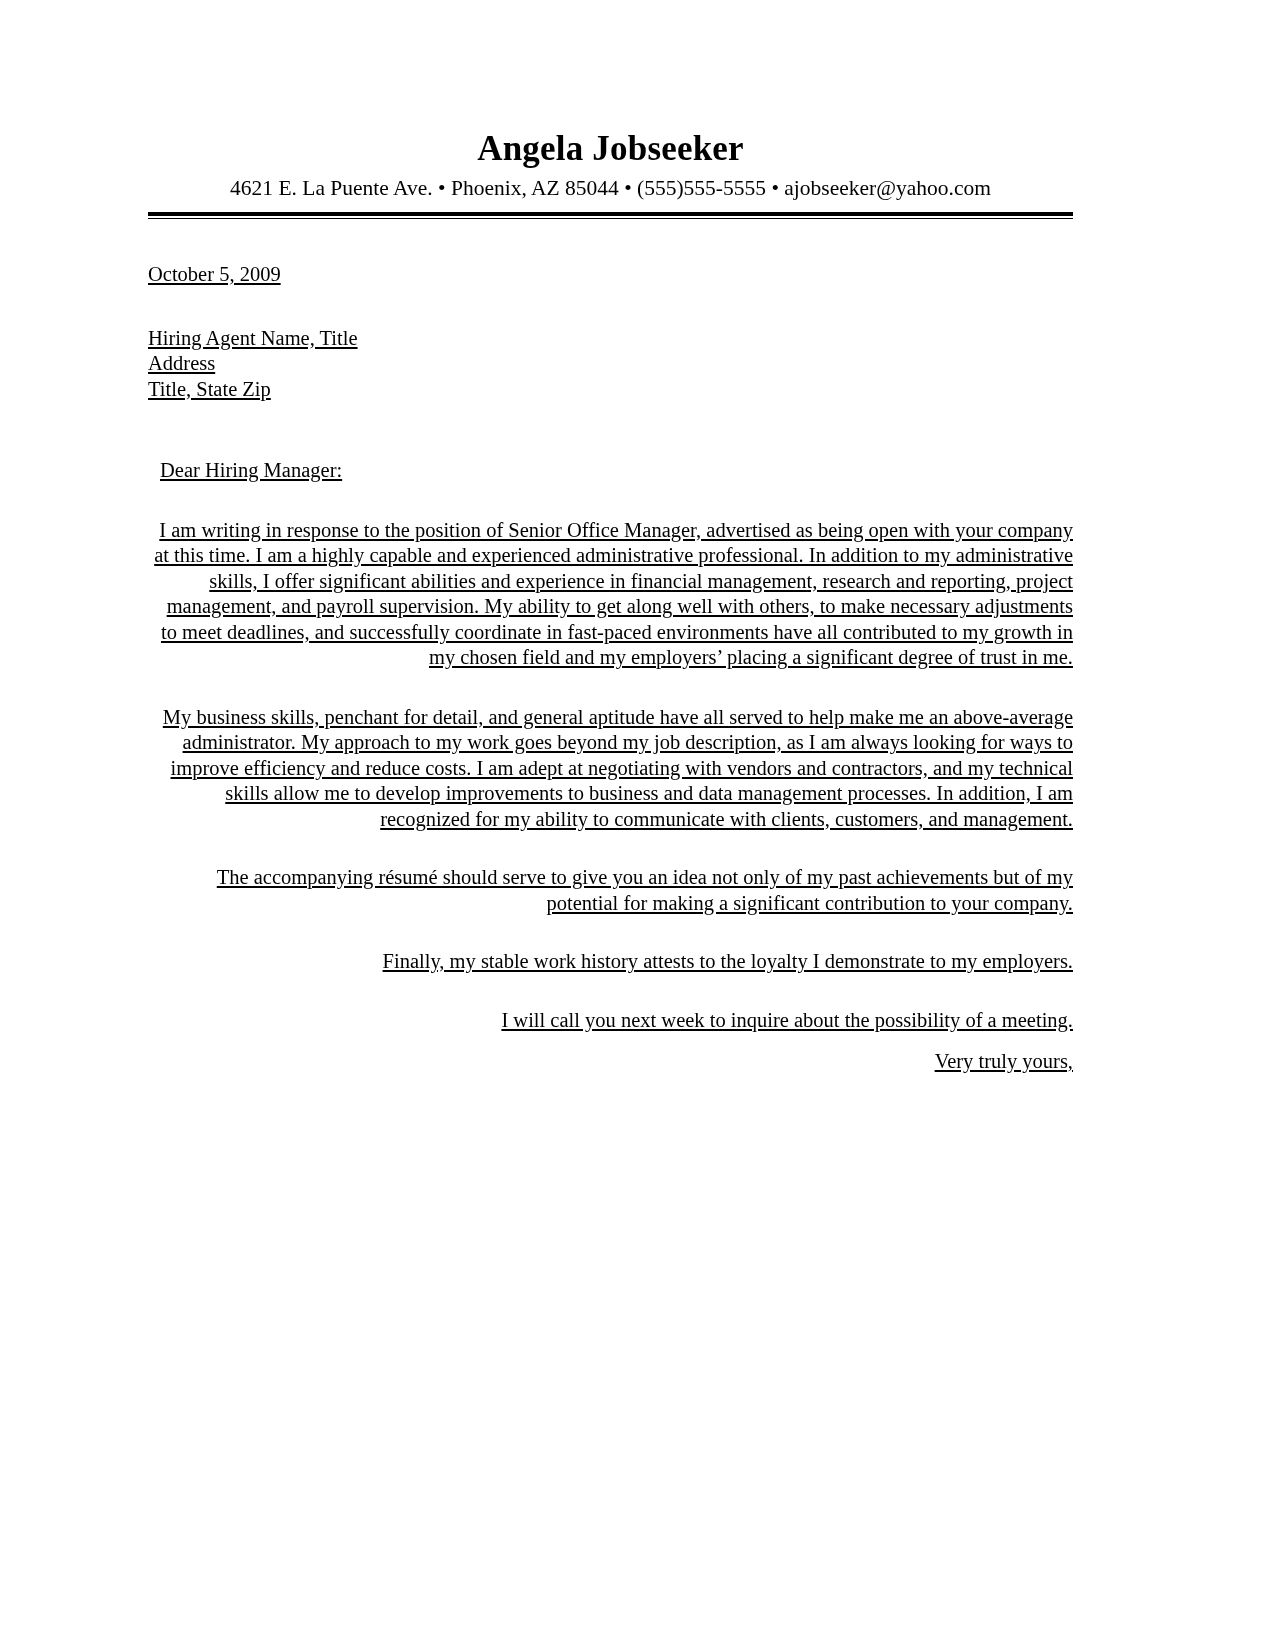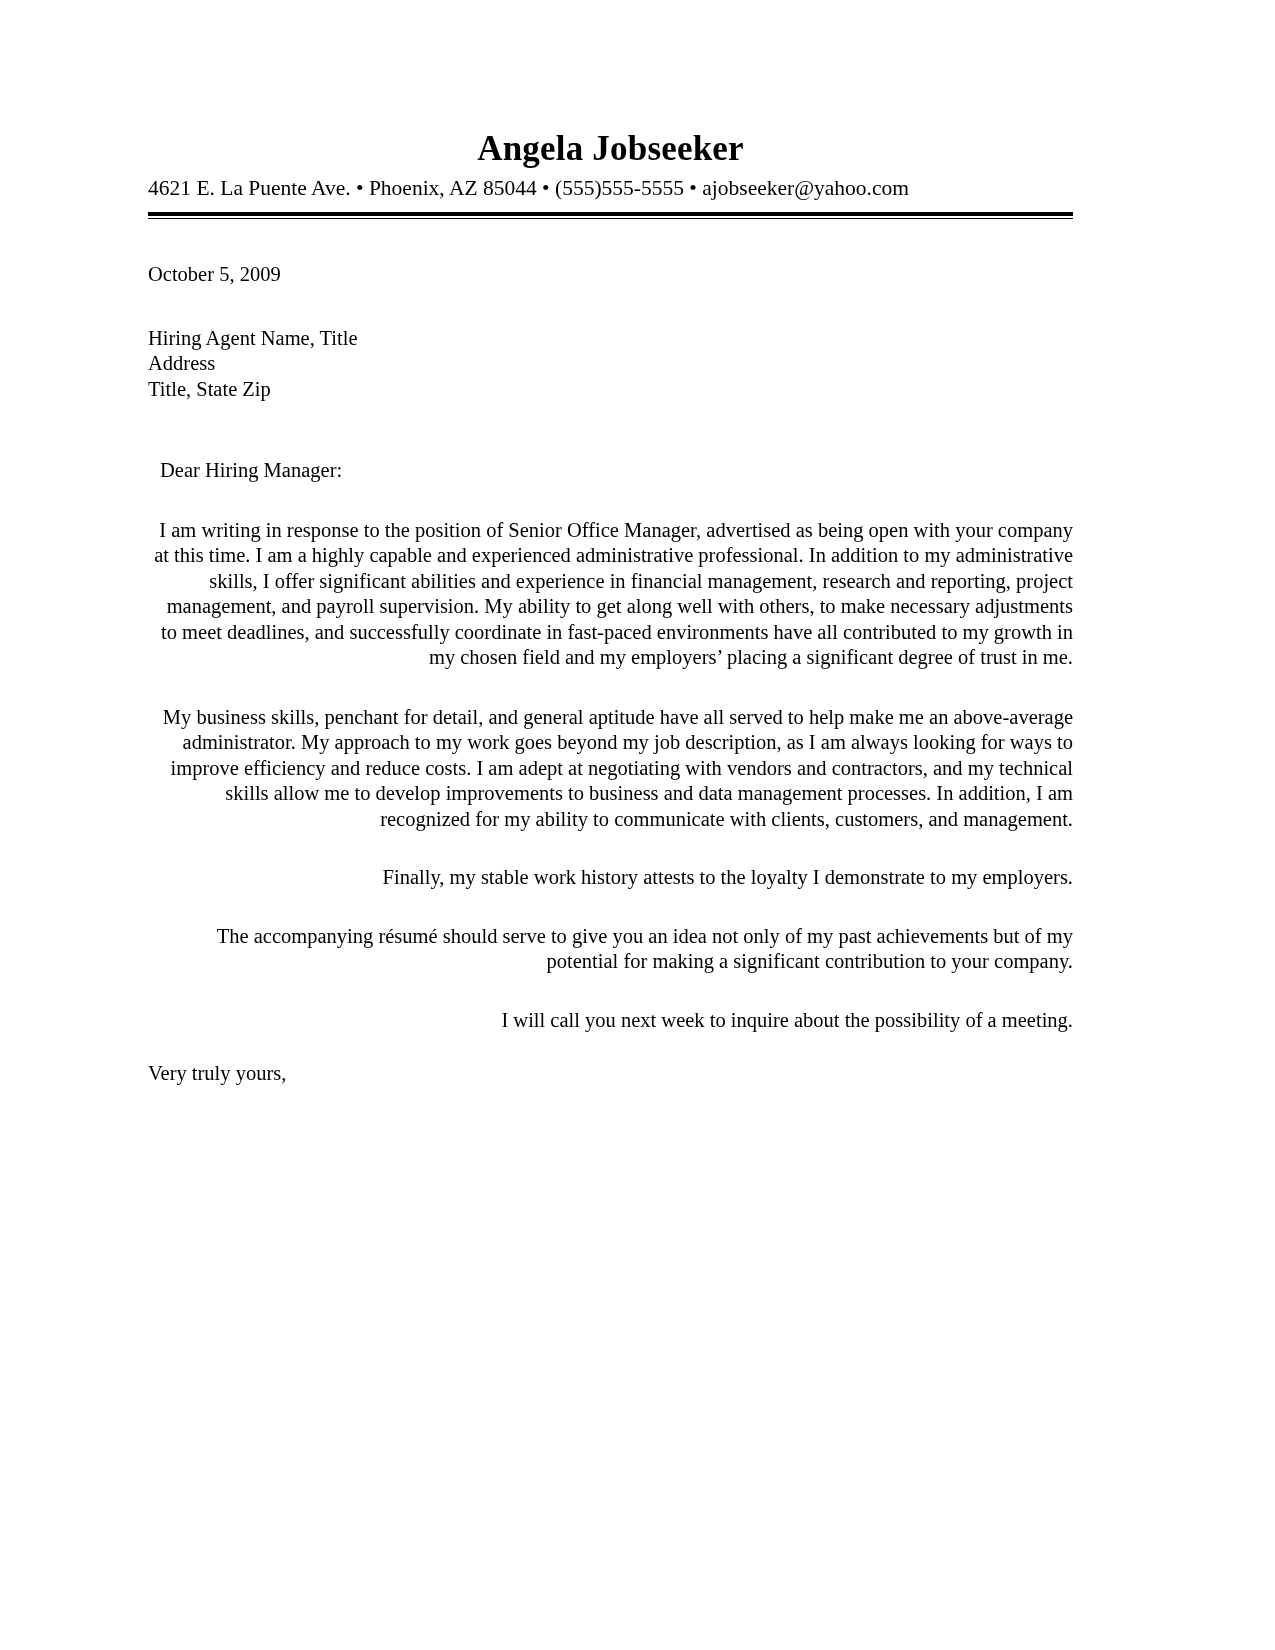--- a/index.html
+++ b/index.html
@@ -30,61 +30,63 @@
     width: 925px;
   }
   .name {
     text-align: center;
     font-size: 35px;
     font-weight: bold;
     letter-spacing: 0.2px;
     line-height: 1.18;
   }
   .contact {
-    text-align: left;
+    text-align: center;
     font-size: 21.5px;
     line-height: 1.25;
     margin-top: 6px;
     white-space: nowrap;
   }
   .rule-thick {
     margin-top: 10px;
     border-top: 4px solid #000;
   }
   .rule-thin {
     margin-top: 2px;
     border-top: 1.5px solid #000;
   }
   .body-block {
     position: absolute;
     left: 148px;
     top: 262px;
     width: 925px;
     font-size: 20.5px;
     line-height: 25.5px;
+    text-decoration: underline;
   }
   .date {
     margin-top: 0;
   }
   .addr {
     margin-top: 38px;
   }
   .addr div { line-height: 25.5px; }
   .salutation {
     margin-top: 56px;
     margin-left: 12px;
   }
   p.para {
     margin: 0;
     margin-top: 34px;
     text-align: right;
   }
   p.para.tight { margin-top: 33px; }
   .closing {
-    margin-top: 28px;
+    margin-top: 16px;
+    text-align: right;
   }
 </style>
 </head>
 <body>
 
 <div class="page">
 
   <div class="letterhead">
     <div class="name">Angela Jobseeker</div>
     <div class="contact">4621 E. La Puente Ave. • Phoenix, AZ 85044 • (555)555-5555 • ajobseeker@yahoo.com</div>
@@ -99,20 +101,20 @@
     <div class="addr">
       <div>Hiring Agent Name, Title</div>
       <div>Address</div>
       <div>Title, State Zip</div>
     </div>
 
     <div class="salutation">Dear Hiring Manager:</div>
 
     <p class="para">I am writing in response to the position of Senior Office Manager, advertised as being open with your company at this time.  I am a highly capable and experienced administrative professional.  In addition to my administrative skills, I offer significant abilities and experience in financial management, research and reporting, project management, and payroll supervision.  My ability to get along well with others, to make necessary adjustments to meet deadlines, and successfully coordinate in fast-paced environments have all contributed to my growth in my chosen field and my employers’ placing a significant degree of trust in me.</p>
     <p class="para">My business skills, penchant for detail, and general aptitude have all served to help make me an above-average administrator.  My approach to my work goes beyond my job description, as I am always looking for ways to improve efficiency and reduce costs.  I am adept at negotiating with vendors and contractors, and my technical skills allow me to develop improvements to business and data management processes.  In addition, I am recognized for my ability to communicate with clients, customers, and management.</p>
+    <p class="para tight">The accompanying résumé should serve to give you an idea not only of my past achievements but of my potential for making a significant contribution to your company.</p>
     <p class="para tight">Finally, my stable work history attests to the loyalty I demonstrate to my employers.</p>
-    <p class="para tight">The accompanying résumé should serve to give you an idea not only of my past achievements but of my potential for making a significant contribution to your company.</p>
     <p class="para tight">I will call you next week to inquire about the possibility of a meeting.</p>
 
     <div class="closing">Very truly yours,</div>
 
   </div>
 </div>
 
 </body></html>

